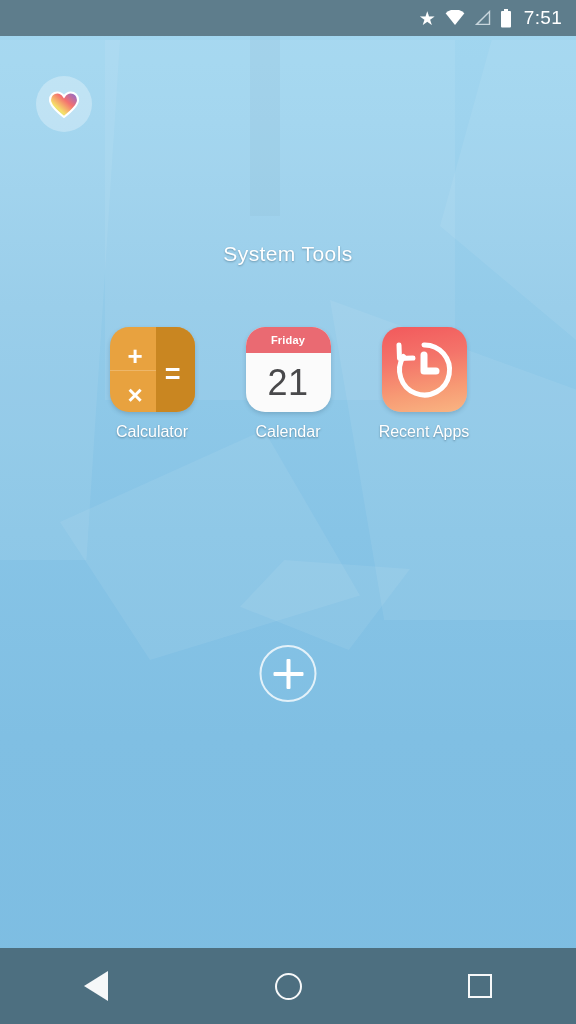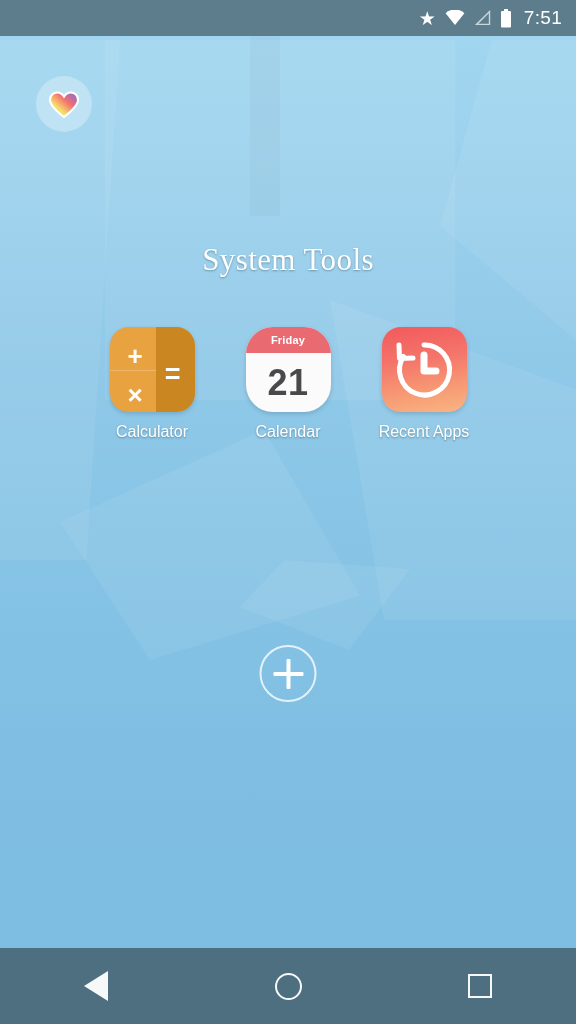--- a/index.html
+++ b/index.html
@@ -74,25 +74,24 @@
     background:rgba(255,255,255,0.30);
     display:flex; align-items:center; justify-content:center;
     z-index:4;
   }
 
   
   #folder-title {
     position:absolute; top:242px; left:0; right:0;
     text-align:center;
     color:#ffffff;
-    font-size:31px;
+    font-size:21px;
     letter-spacing:0.4px;
     text-shadow:0 1px 2px rgba(40,70,90,0.45);
     z-index:4;
-    font-family:Liberation Serif, serif;
   }
 
   
   #grid {
     position:absolute; top:327px; left:0; right:0;
     display:grid;
     grid-template-columns:repeat(3, 136px);
     justify-content:center;
     row-gap:51px;
     z-index:4;
@@ -162,33 +161,33 @@
   }
   .ic-calc .sym {
     position:absolute; color:#fff;
     font-size:26px; line-height:1; font-weight:bold;
   }
   .ic-calc .s-plus  { left:18px; top:16px; }
   .ic-calc .s-times { left:18px; top:55px; }
   .ic-calc .s-eq    { right:14px; top:34px; font-size:27px; }
 
   
-  .ic-cal { background:#fbfbfb;border-radius:27px; }
+  .ic-cal { background:#fbfbfb; }
   .ic-cal .cal-head {
     position:absolute; top:0; left:0; right:0; height:26px;
     background:#ea6a72;
     display:flex; align-items:center; justify-content:center;
   }
   .ic-cal .cal-head span {
     color:#fff; font-size:11px; font-weight:bold; letter-spacing:0.2px;
   }
   .ic-cal .cal-day {
     position:absolute; top:26px; left:0; right:0; bottom:0;
     display:flex; align-items:center; justify-content:center;
-    color:#49494b; font-size:36px; letter-spacing:0.5px;font-weight:bold;
+    color:#49494b; font-size:36px; letter-spacing:0.5px;
   }
 
   
   .ic-clock { background:#fcfcfc; }
   .ic-clock .tick {
     position:absolute; background:#7b7b7f;
   }
   .ic-clock .t-top  { left:50%; top:8px;    width:2px; height:7px; margin-left:-1px; }
   .ic-clock .t-bot  { left:50%; bottom:8px; width:2px; height:7px; margin-left:-1px; }
   .ic-clock .t-left { top:50%; left:8px;    height:2px; width:7px; margin-top:-1px; }

